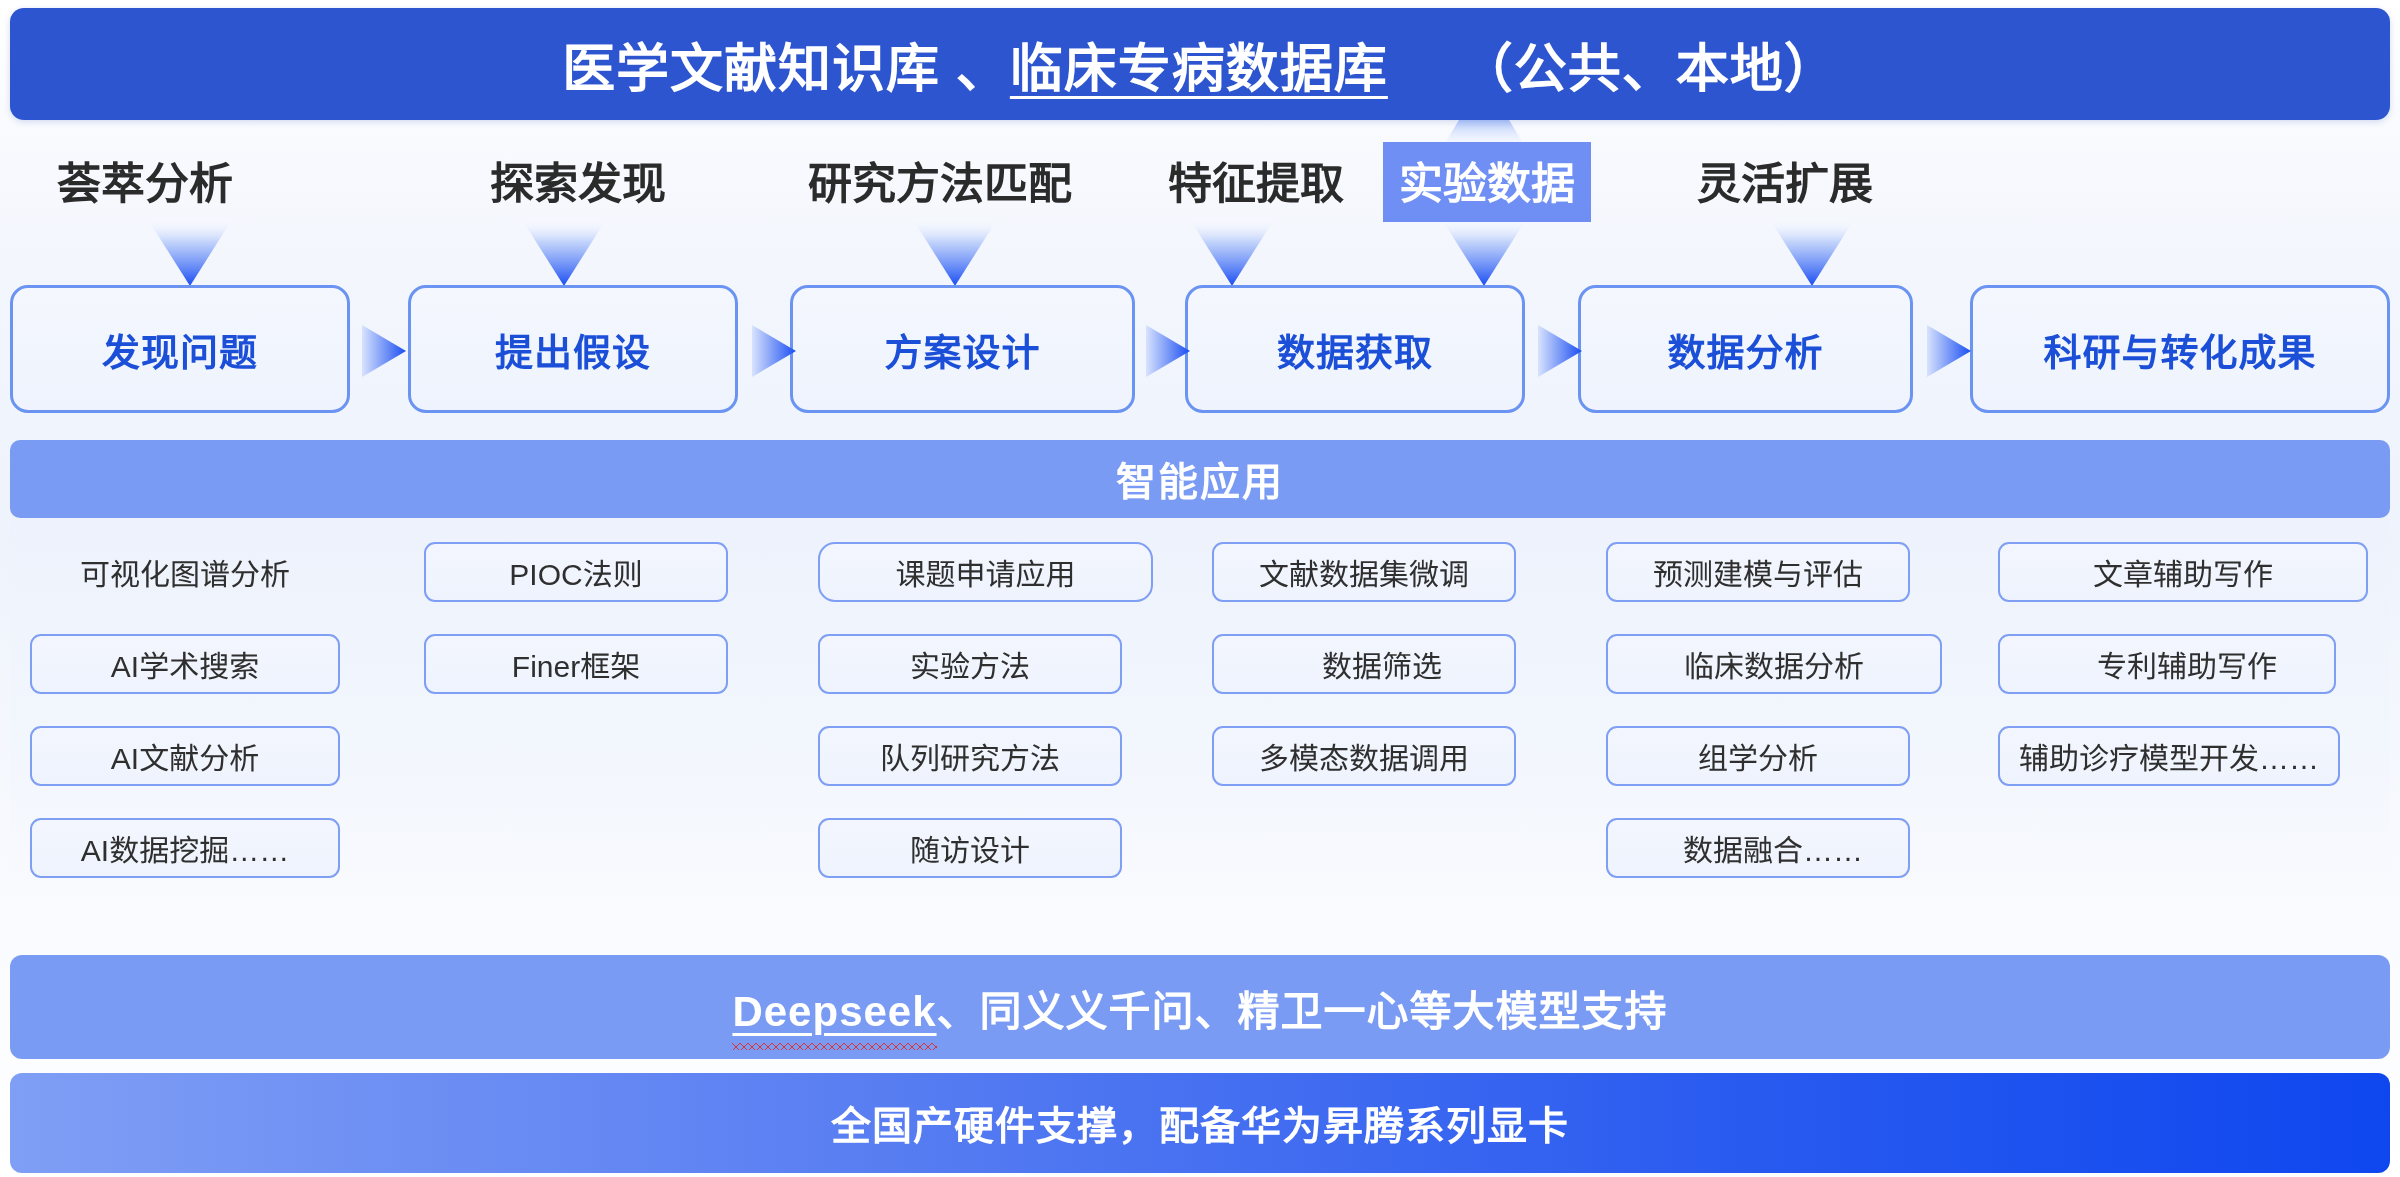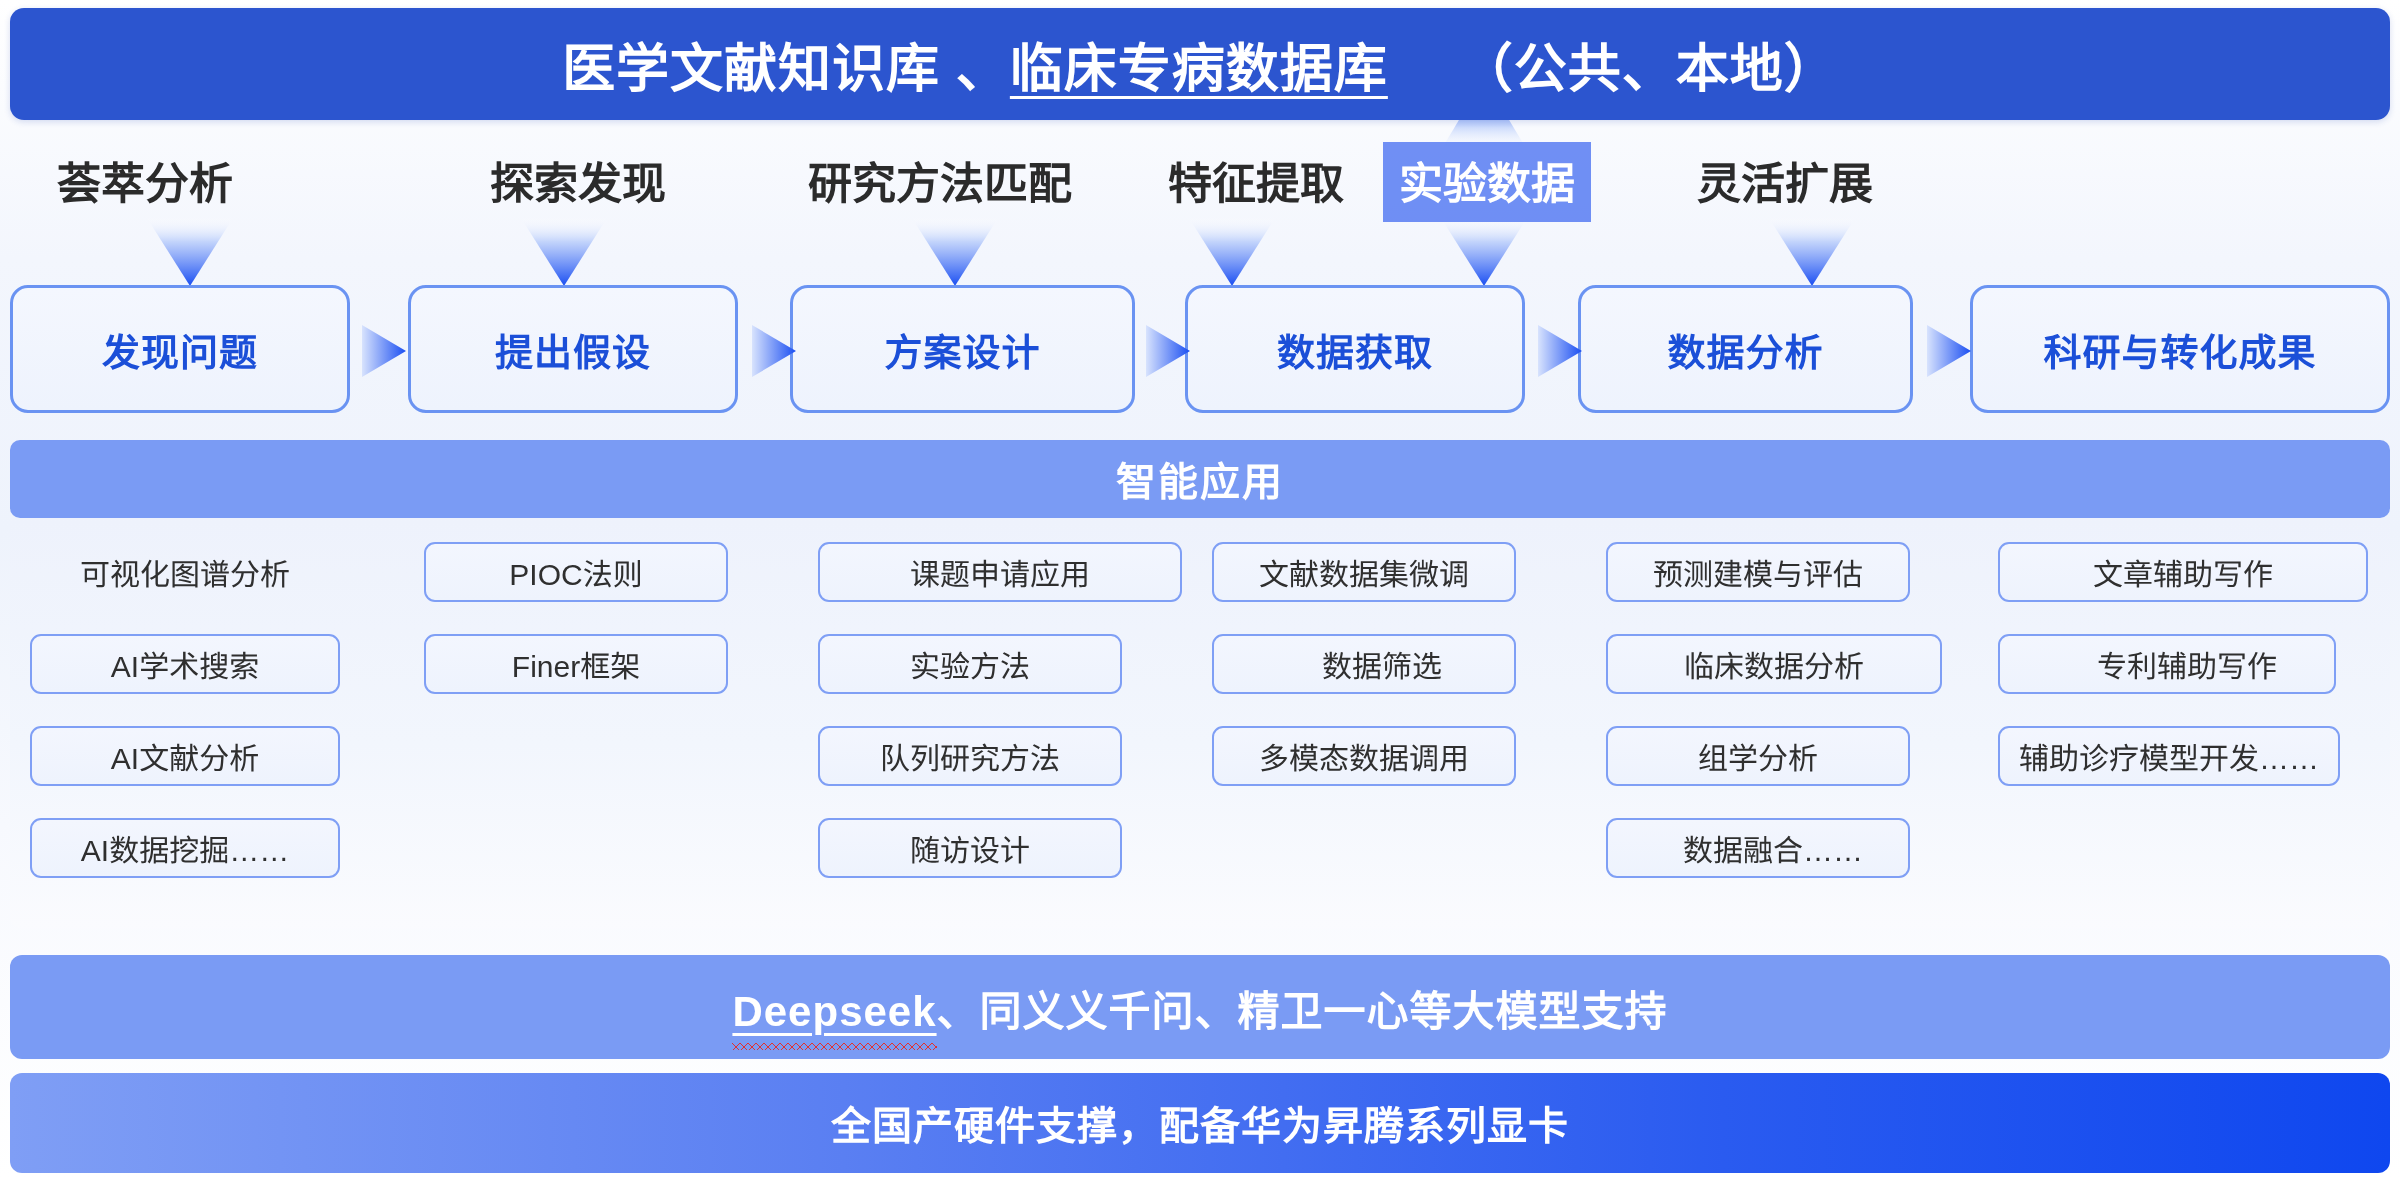--- a/index.html
+++ b/index.html
@@ -429,21 +429,21 @@
         <div class="app-chip plain" style="width: 310px;">可视化图谱分析</div>
         <div class="app-chip" style="width: 310px;">AI学术搜索</div>
         <div class="app-chip" style="width: 310px;">AI文献分析</div>
         <div class="app-chip" style="width: 310px;">AI数据挖掘……</div>
       </div>
       <div class="app-col" style="left: 414px; width: 304px;">
         <div class="app-chip" style="width: 304px;">PIOC法则</div>
         <div class="app-chip" style="width: 304px;">Finer框架</div>
       </div>
       <div class="app-col" style="left: 808px; width: 304px;">
-        <div class="app-chip" style="width: 364px;">课题申请应用</div>
+        <div class="app-chip" style="width: 335px; border-radius: 17px;">课题申请应用</div>
         <div class="app-chip" style="width: 304px;">实验方法</div>
         <div class="app-chip" style="width: 304px;">队列研究方法</div>
         <div class="app-chip" style="width: 304px;">随访设计</div>
       </div>
       <div class="app-col" style="left: 1202px; width: 304px;">
         <div class="app-chip" style="width: 304px;">文献数据集微调</div>
         <div class="app-chip" style="width: 304px; padding-left: 36px;">数据筛选</div>
         <div class="app-chip" style="width: 304px;">多模态数据调用</div>
       </div>
       <div class="app-col" style="left: 1596px; width: 304px;">

